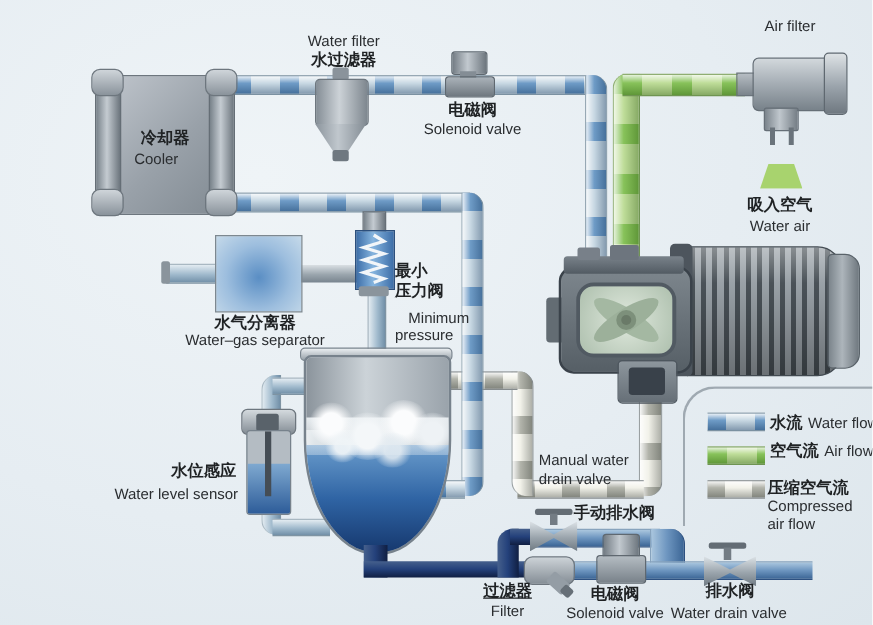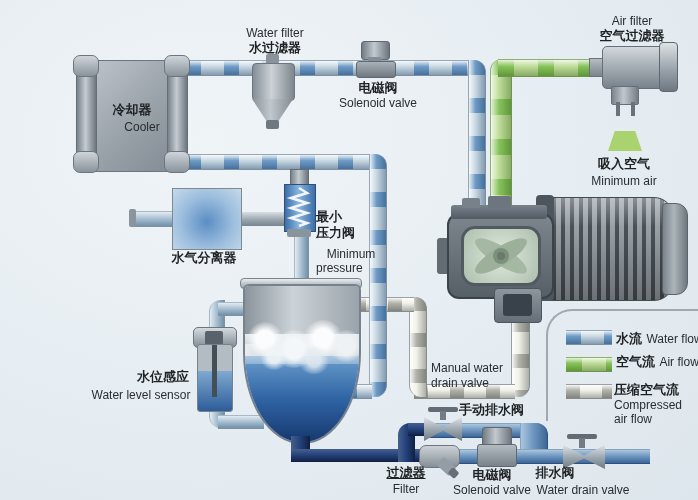--- a/index.html
+++ b/index.html
@@ -180,29 +180,29 @@
   <div class="abs" style="left:579px;top:438px;width:6px;height:10px;background:#737c84;"></div>
   <div class="abs bowtie" style="left:563px;top:445px;width:42px;height:24px;"></div>
 
   <div class="abs ctr zh" style="left:215px;top:40px;width:120px;">水过滤器</div>
   <div class="abs ctr en" style="left:215px;top:26px;width:120px;">Water filter</div>
 
   <div class="abs ctr zh" style="left:318px;top:80px;width:120px;">电磁阀</div>
   <div class="abs ctr en" style="left:318px;top:96px;width:120px;">Solenoid valve</div>
 
   <div class="abs ctr en" style="left:572px;top:14px;width:120px;">Air filter</div>
-  <div class="abs ctr zh" style="left:572px;top:28px;width:120px;">空气过滤器</div>
 
   <div class="abs ctr zh" style="left:564px;top:156px;width:120px;">吸入空气</div>
-  <div class="abs ctr en" style="left:564px;top:174px;width:120px;">Minimum air</div>
+  <div class="abs ctr en" style="left:564px;top:174px;width:120px;">Water air</div>
 
   <div class="abs ctr zh" style="left:72px;top:102px;width:120px;">冷却器</div>
-  <div class="abs ctr en" style="left:82px;top:120px;width:120px;">Cooler</div>
+  <div class="abs ctr en" style="left:65px;top:120px;width:120px;">Cooler</div>
 
   <div class="abs ctr zh" style="left:144px;top:250px;width:120px;">水气分离器</div>
+  <div class="abs ctr en" style="left:124px;top:265px;width:160px;">Water–gas separator</div>
 
   <div class="abs" style="left:316px;top:209px;width:70px;">
     <div class="zh">最小</div>
     <div class="zh">压力阀</div>
     <div class="en" style="margin-top:6px;text-align:center;">Minimum</div>
     <div class="en">pressure</div>
   </div>
 
   <div class="abs ctr zh" style="left:103px;top:369px;width:120px;">水位感应</div>
   <div class="abs ctr en" style="left:61px;top:388px;width:160px;">Water level sensor</div>
@@ -210,21 +210,21 @@
   <div class="abs en" style="left:431px;top:361px;">Manual water</div>
   <div class="abs en" style="left:431px;top:376px;">drain valve</div>
   <div class="abs zh" style="left:459px;top:402px;">手动排水阀</div>
 
   <div class="abs ctr zh" style="left:346px;top:465px;width:120px;text-decoration:underline;">过滤器</div>
   <div class="abs ctr en" style="left:346px;top:482px;width:120px;">Filter</div>
 
   <div class="abs ctr zh" style="left:432px;top:467px;width:120px;">电磁阀</div>
   <div class="abs ctr en" style="left:432px;top:483px;width:120px;">Solenoid valve</div>
 
-  <div class="abs ctr zh" style="left:495px;top:465px;width:120px;">排水阀</div>
+  <div class="abs ctr zh" style="left:524px;top:465px;width:120px;">排水阀</div>
   <div class="abs ctr en" style="left:503px;top:483px;width:160px;">Water drain valve</div>
 
   <div class="abs water-h" style="left:566px;top:330px;width:46px;height:13px;"></div>
   <div class="abs" style="left:616px;top:329px;white-space:nowrap;">
     <span class="zh">水流</span>
     <span class="en">Water flow</span>
   </div>
 
   <div class="abs green-h" style="left:566px;top:357px;width:46px;height:13px;"></div>
   <div class="abs" style="left:616px;top:352px;white-space:nowrap;">

